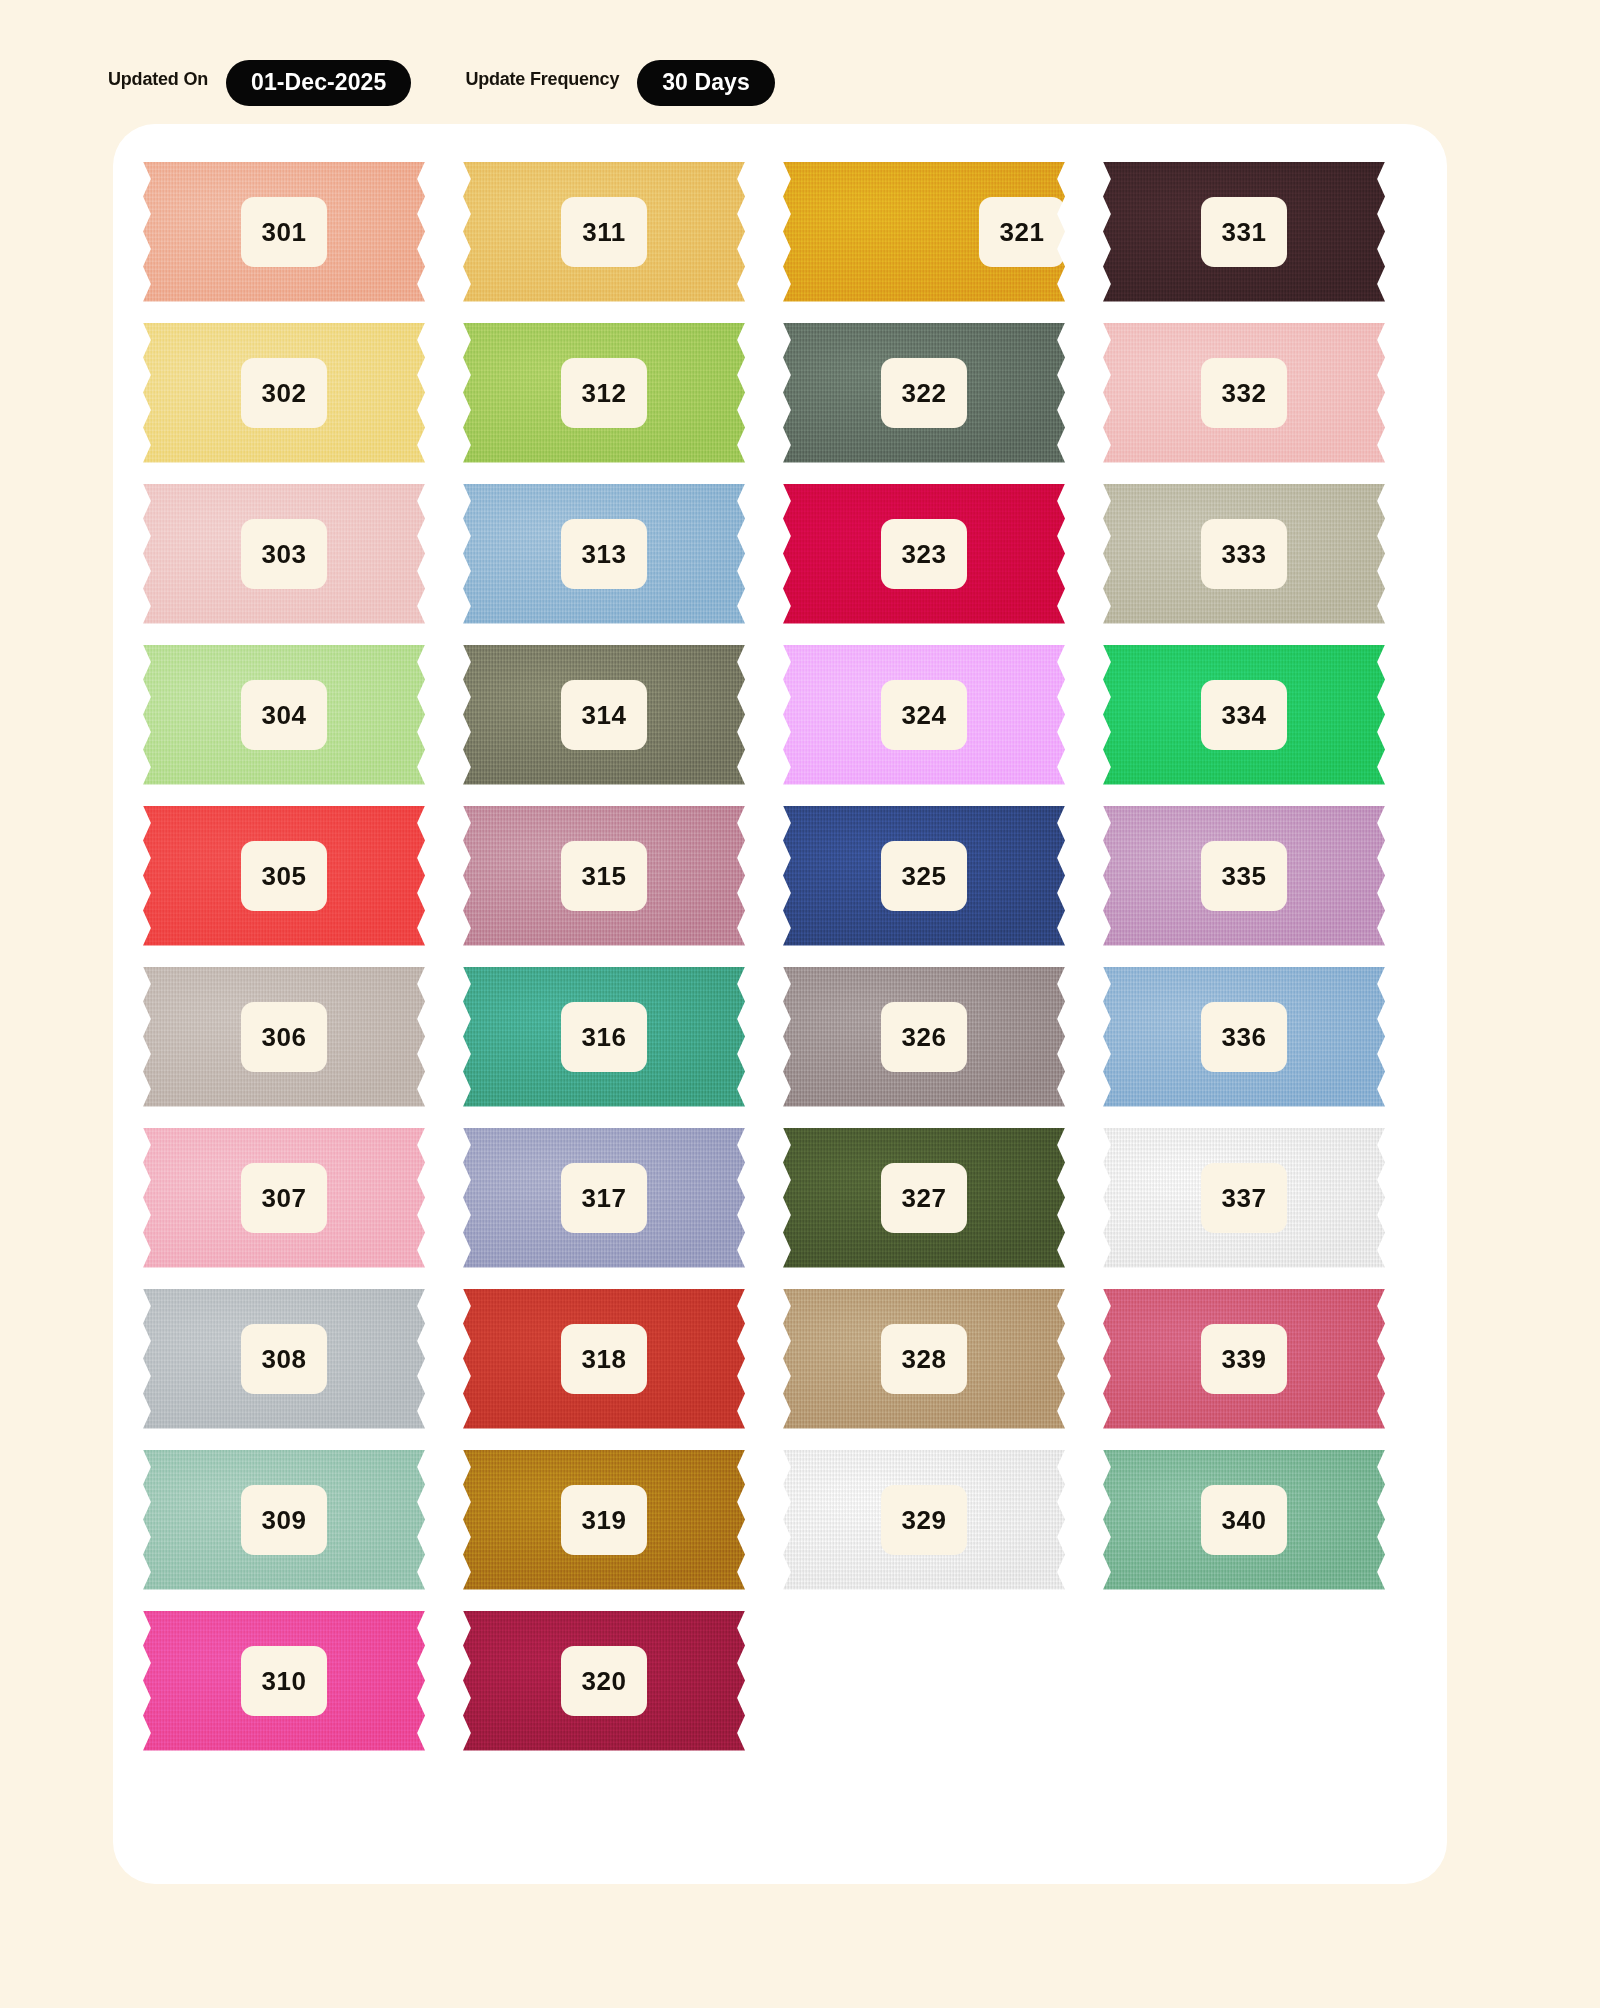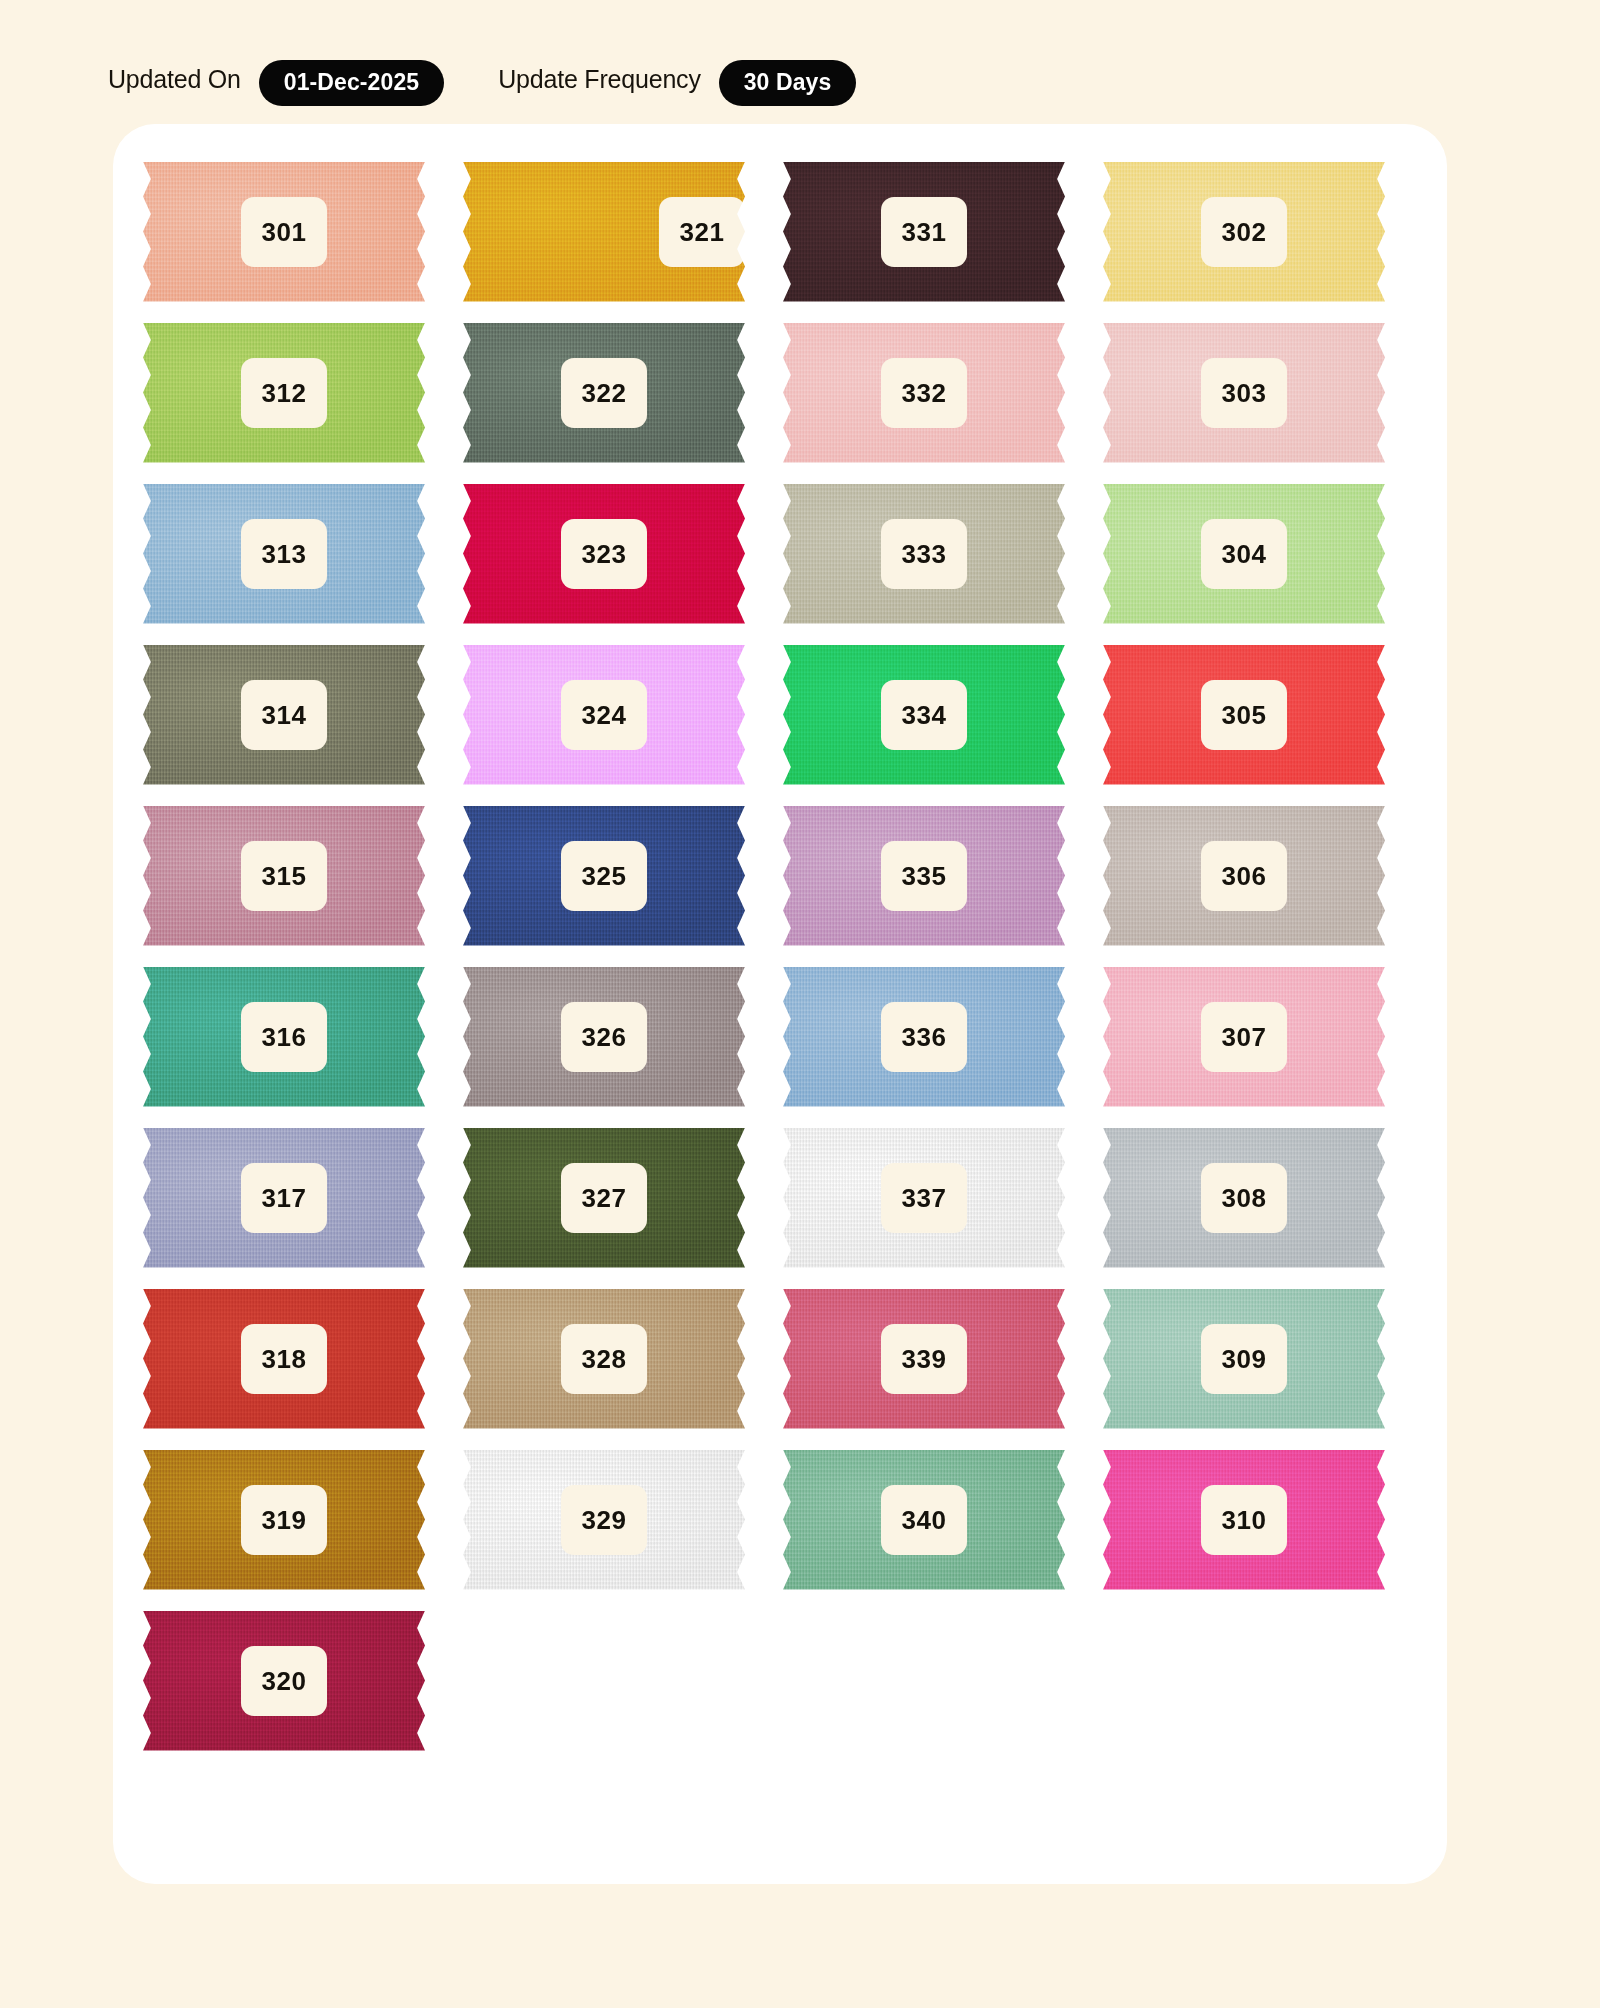--- a/index.html
+++ b/index.html
@@ -16,22 +16,22 @@
 
   
   .header {
     display: flex;
     align-items: center;
     gap: 18px;
     padding: 40px 0 0 108px;
     height: 118px;
   }
   .meta-label {
-    font-size: 25px;
-    font-weight: 400;
+    font-size: 18px;
+    font-weight: 700;
     color: #17130c;
     letter-spacing: -0.2px;
     white-space: nowrap;
   }
   .meta-pill {
     background: #070707;
     color: #ffffff;
     font-size: 23px;
     font-weight: 700;
     letter-spacing: 0.1px;
@@ -149,20 +149,25 @@
   </div>
 
   <div class="card">
     <div class="swatch-grid" id="swatch-grid">
         <div class="cell">
           <div class="ribbon" style="background: rgb(238, 172, 146);">
             <div class="ribbon-label">301</div>
           </div>
         </div>
         <div class="cell">
+          <div class="ribbon" style="background: rgb(232, 191, 99);">
+            <div class="ribbon-label">311</div>
+          </div>
+        </div>
+        <div class="cell">
           <div class="ribbon" style="background: rgb(221, 160, 29); justify-content: flex-end;">
             <div class="ribbon-label">321</div>
           </div>
         </div>
         <div class="cell">
           <div class="ribbon" style="background: rgb(61, 36, 40);">
             <div class="ribbon-label">331</div>
           </div>
         </div>
         <div class="cell">

